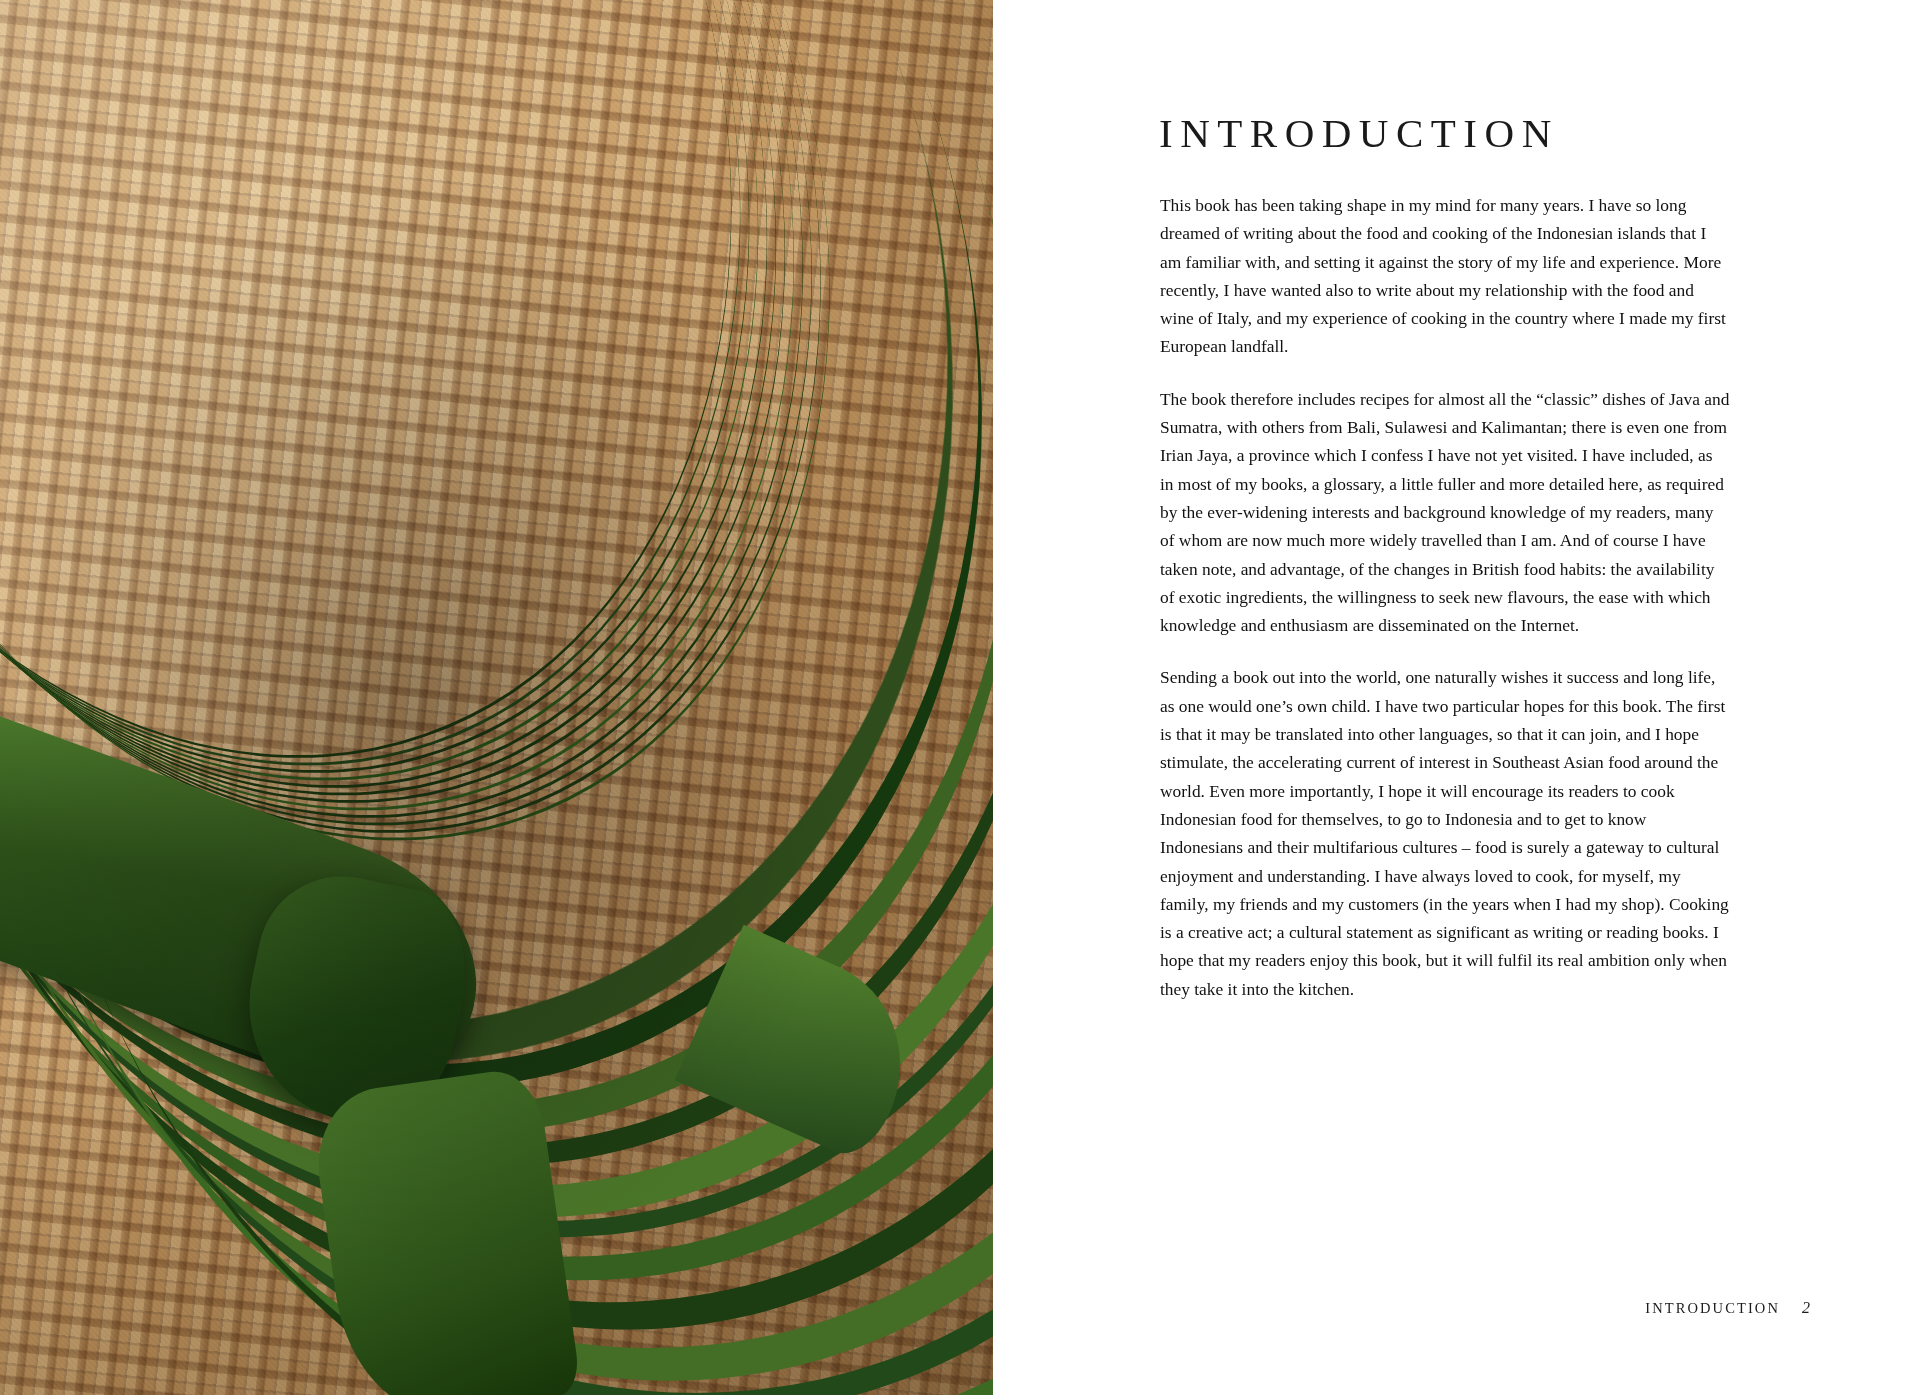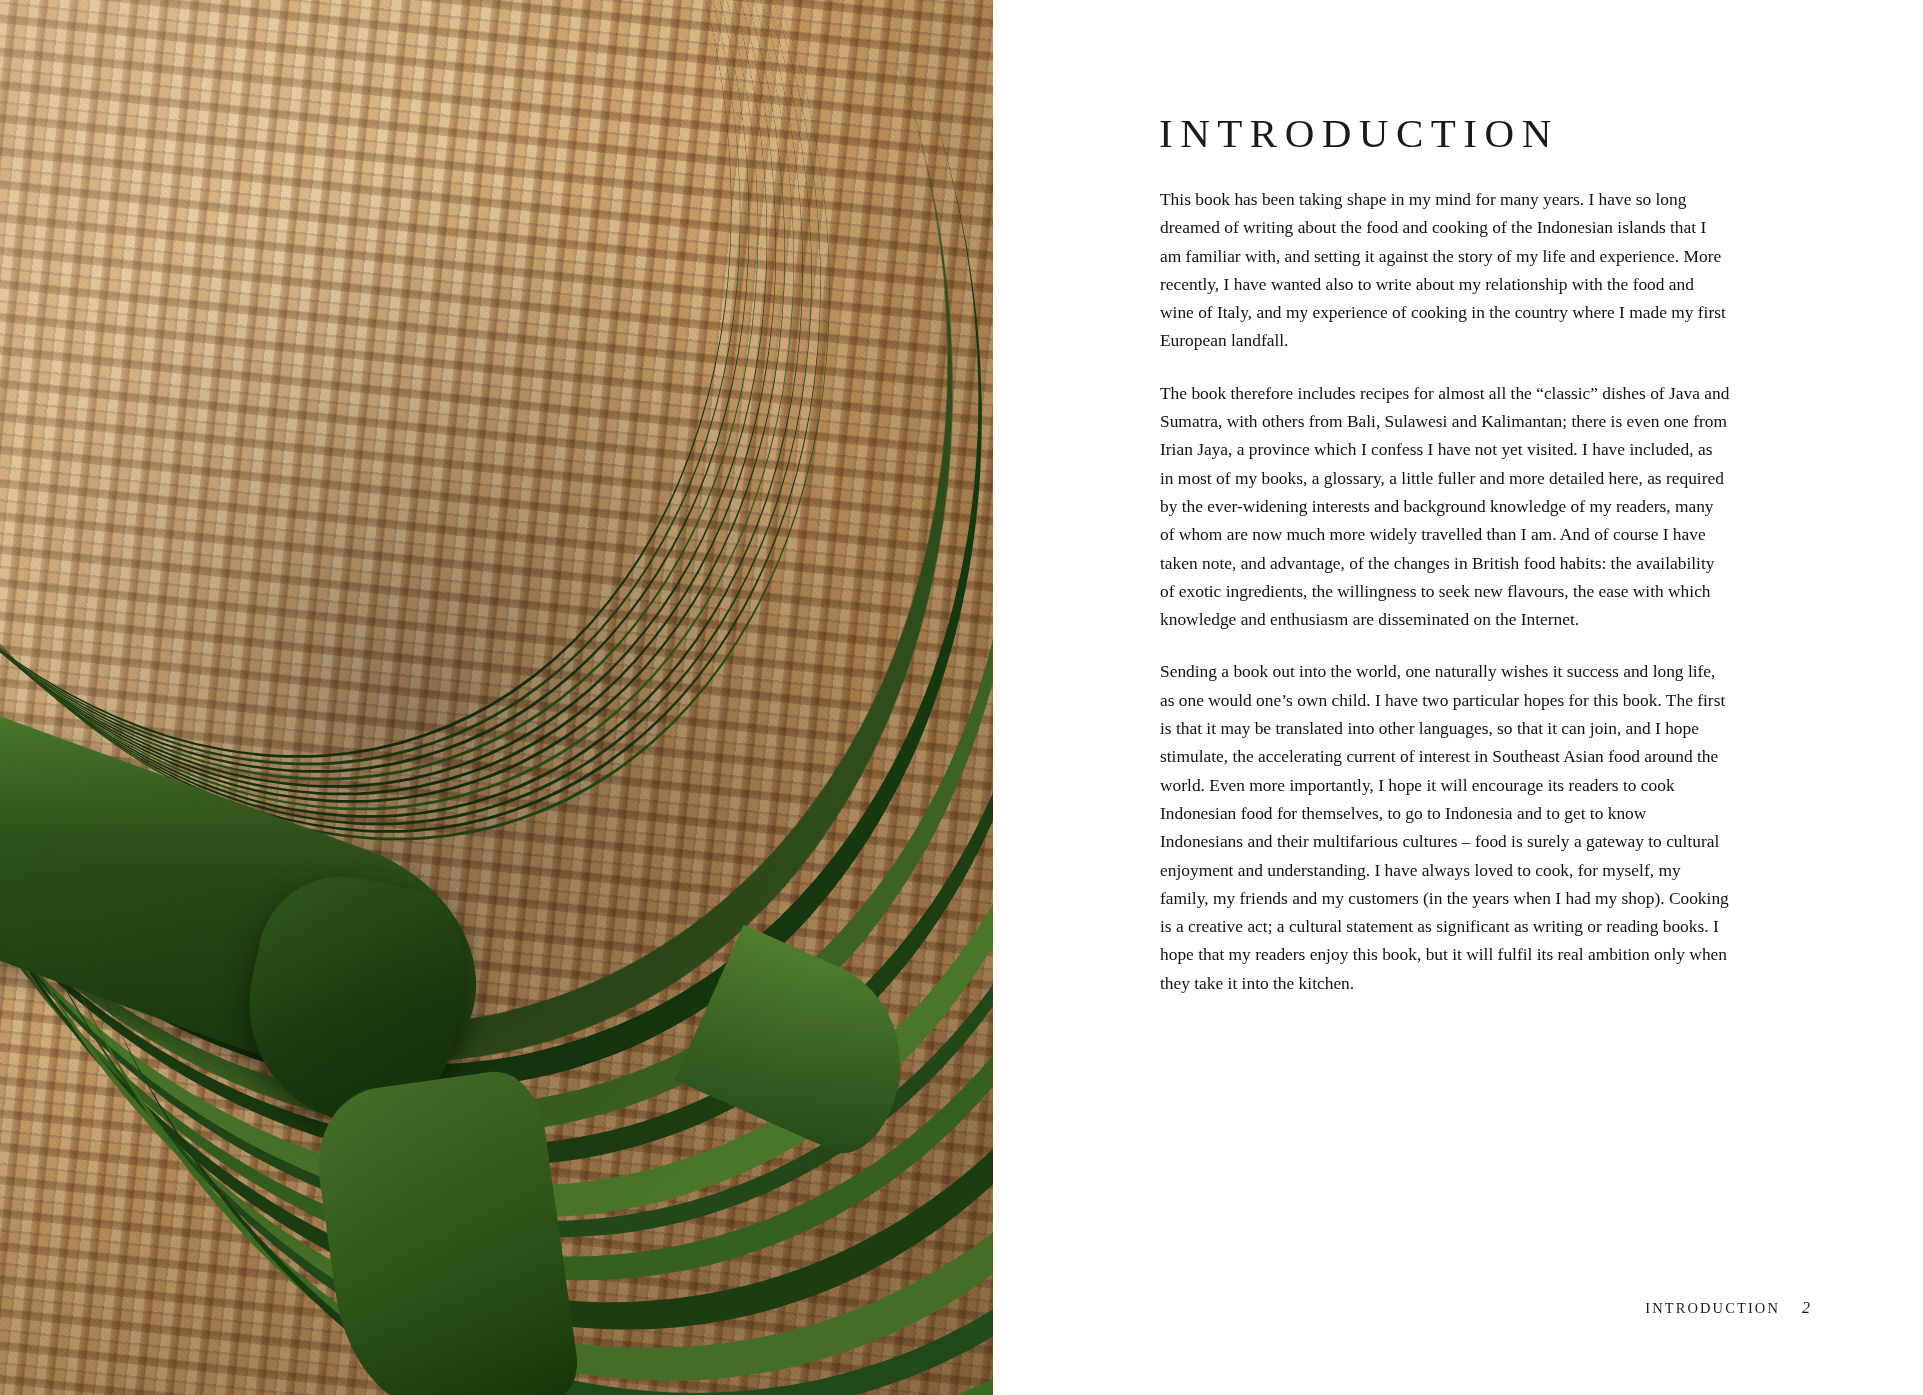--- a/index.html
+++ b/index.html
@@ -188,21 +188,21 @@
     left: 167px;
     top: 175px;
     width: 570px;
     color: #111111;
     font-family: "Liberation Serif", serif;
     font-size: 17.4px;
     line-height: 28.3px;
     text-align: left;
   }
   .body-col p {
-    margin: 10px 0 24px 0;
+    margin: 16px 0 24px 0;
   }
   .folio {
     position: absolute;
     right: 113px;
     bottom: 78px;
     font-family: "Liberation Serif", serif;
     font-size: 14.5px;
     letter-spacing: 2.1px;
     color: #1b1b1b;
     display: flex;

